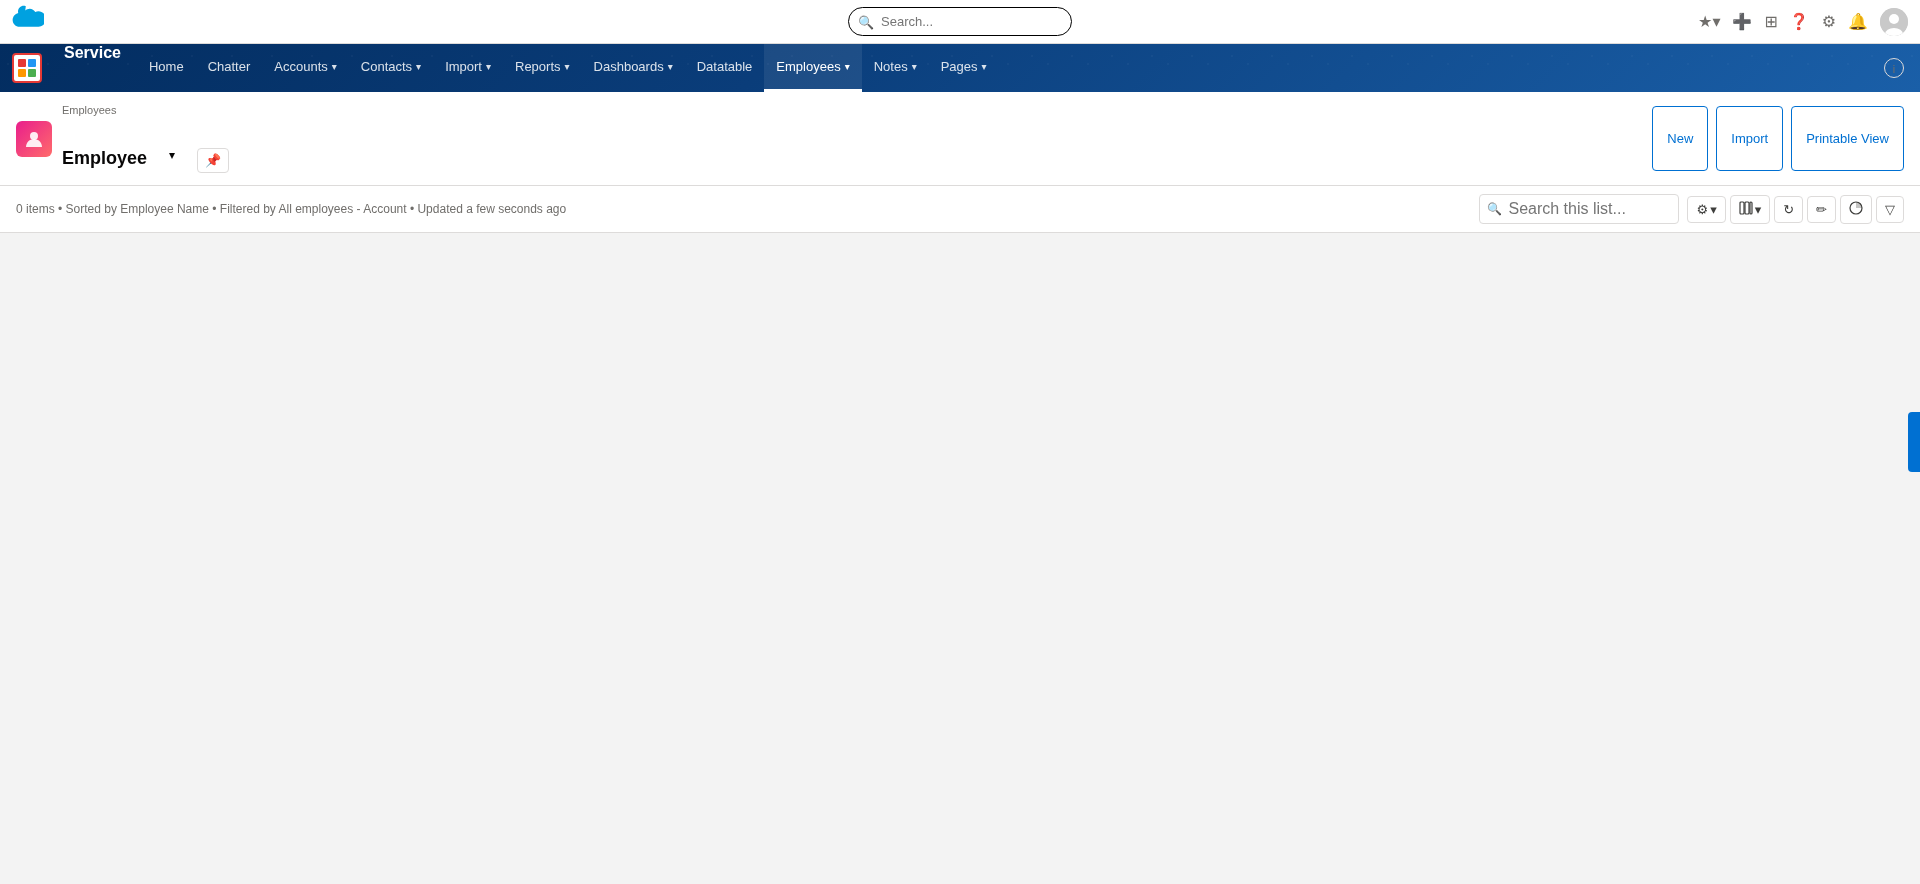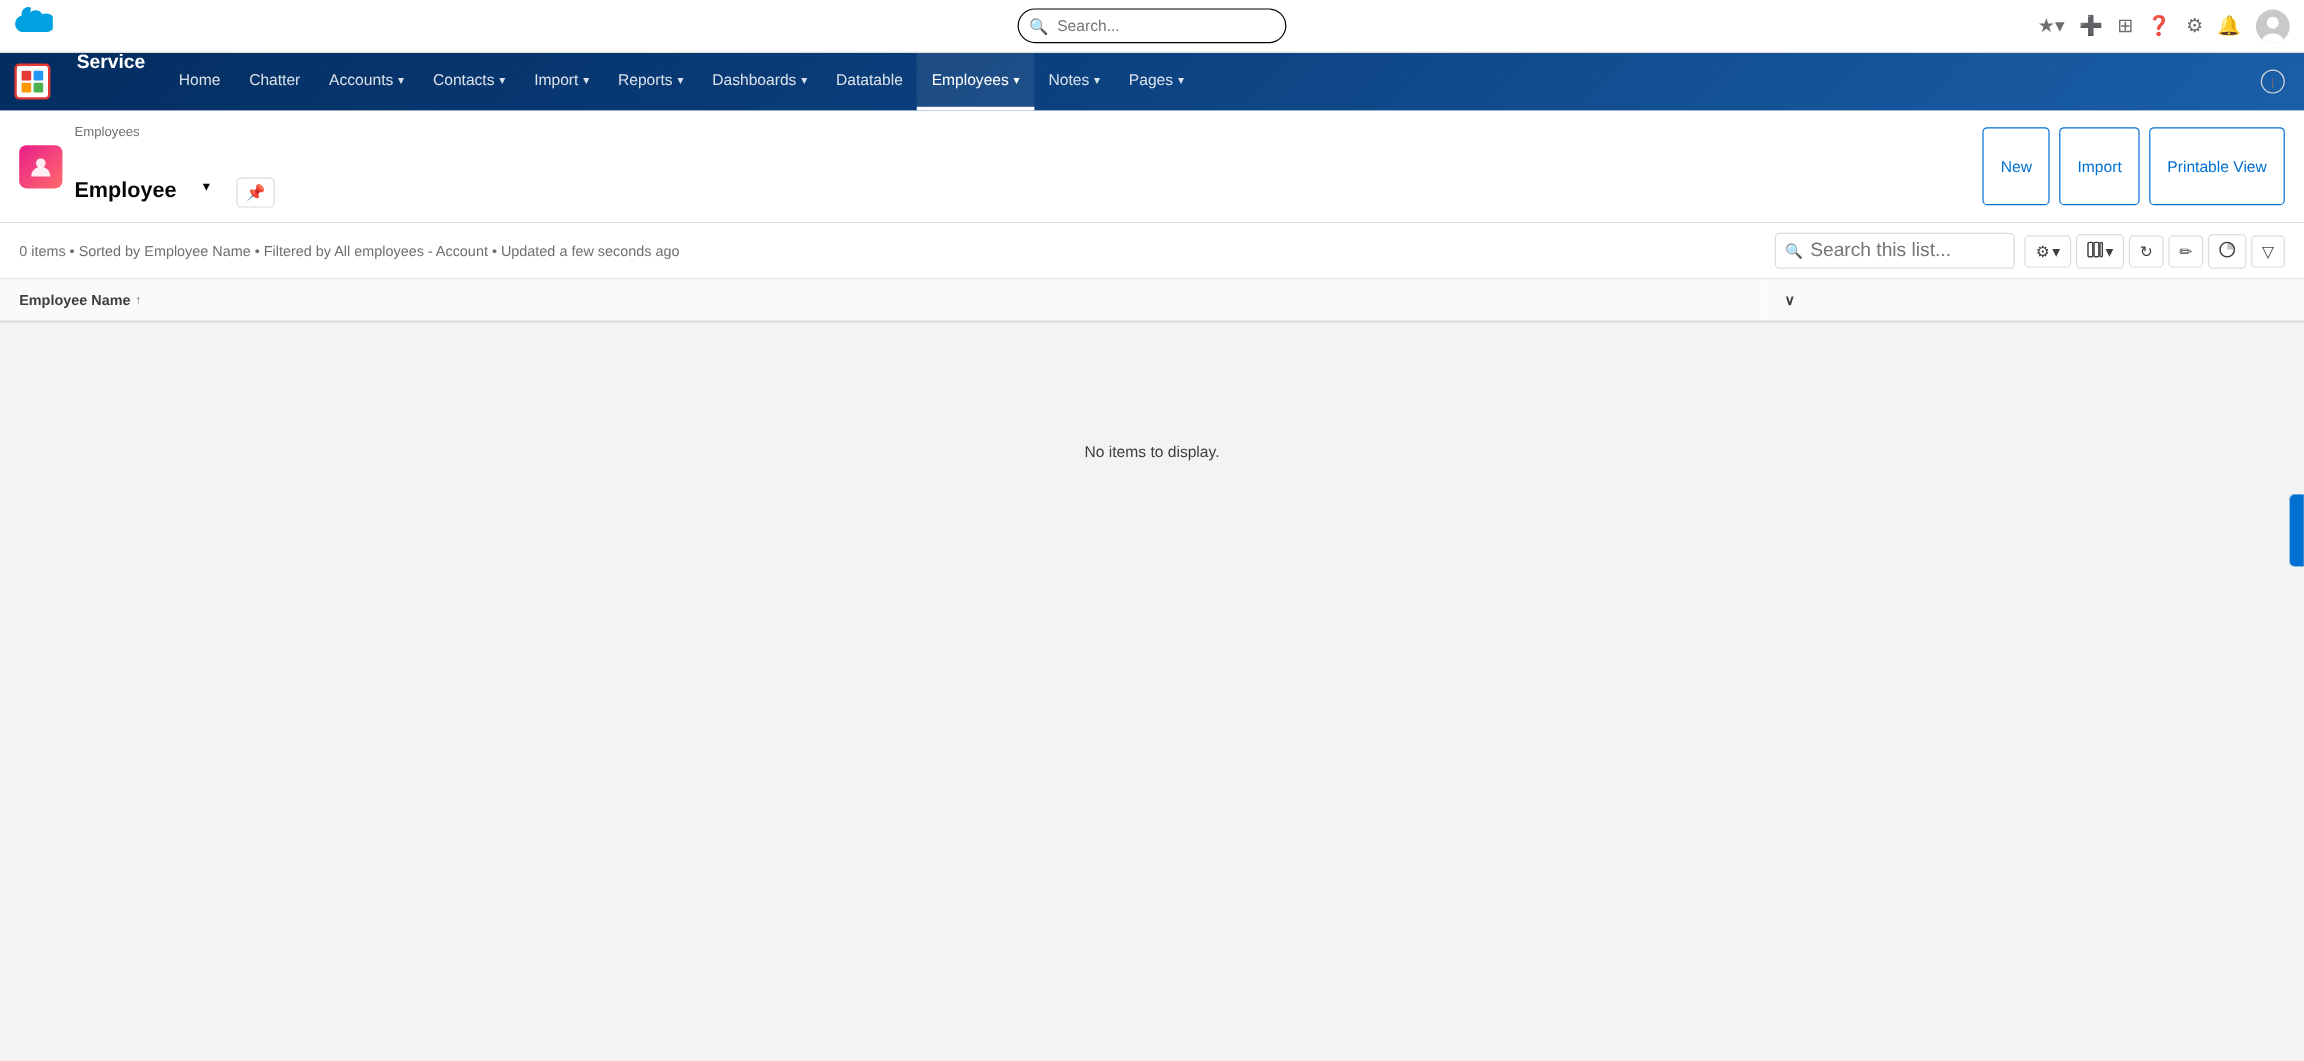--- a/index.html
+++ b/index.html
@@ -482,40 +482,16 @@
             <path d="M7 7 L7 1 A6 6 0 0 1 13 7 Z" fill="#3e3e3c" opacity="0.3"></path>
           </svg>
         </span>
       </button>
       <button class="icon-tool-btn">
         <span>▽</span>
       </button>
     </div>
   </div>
 
-  <div class="table-container">
-    <table class="data-table">
-      <thead>
-        <tr>
-          <th>
-            <div class="th-content">
-              <span>Employee Name</span>
-              <span class="sort-icon">↑</span>
-            </div>
-          </th>
-          <th class="th-actions">
-            <span>∨</span>
-          </th>
-        </tr>
-      </thead>
-      <tbody>
-        <tr>
-          <td colspan="2" class="no-items">
-            <span>No items to display.</span>
-          </td>
-        </tr>
-      </tbody>
-    </table>
-  </div>
 
 </div>
 
 <div class="right-edge-handle"></div>
 
 </body></html>

